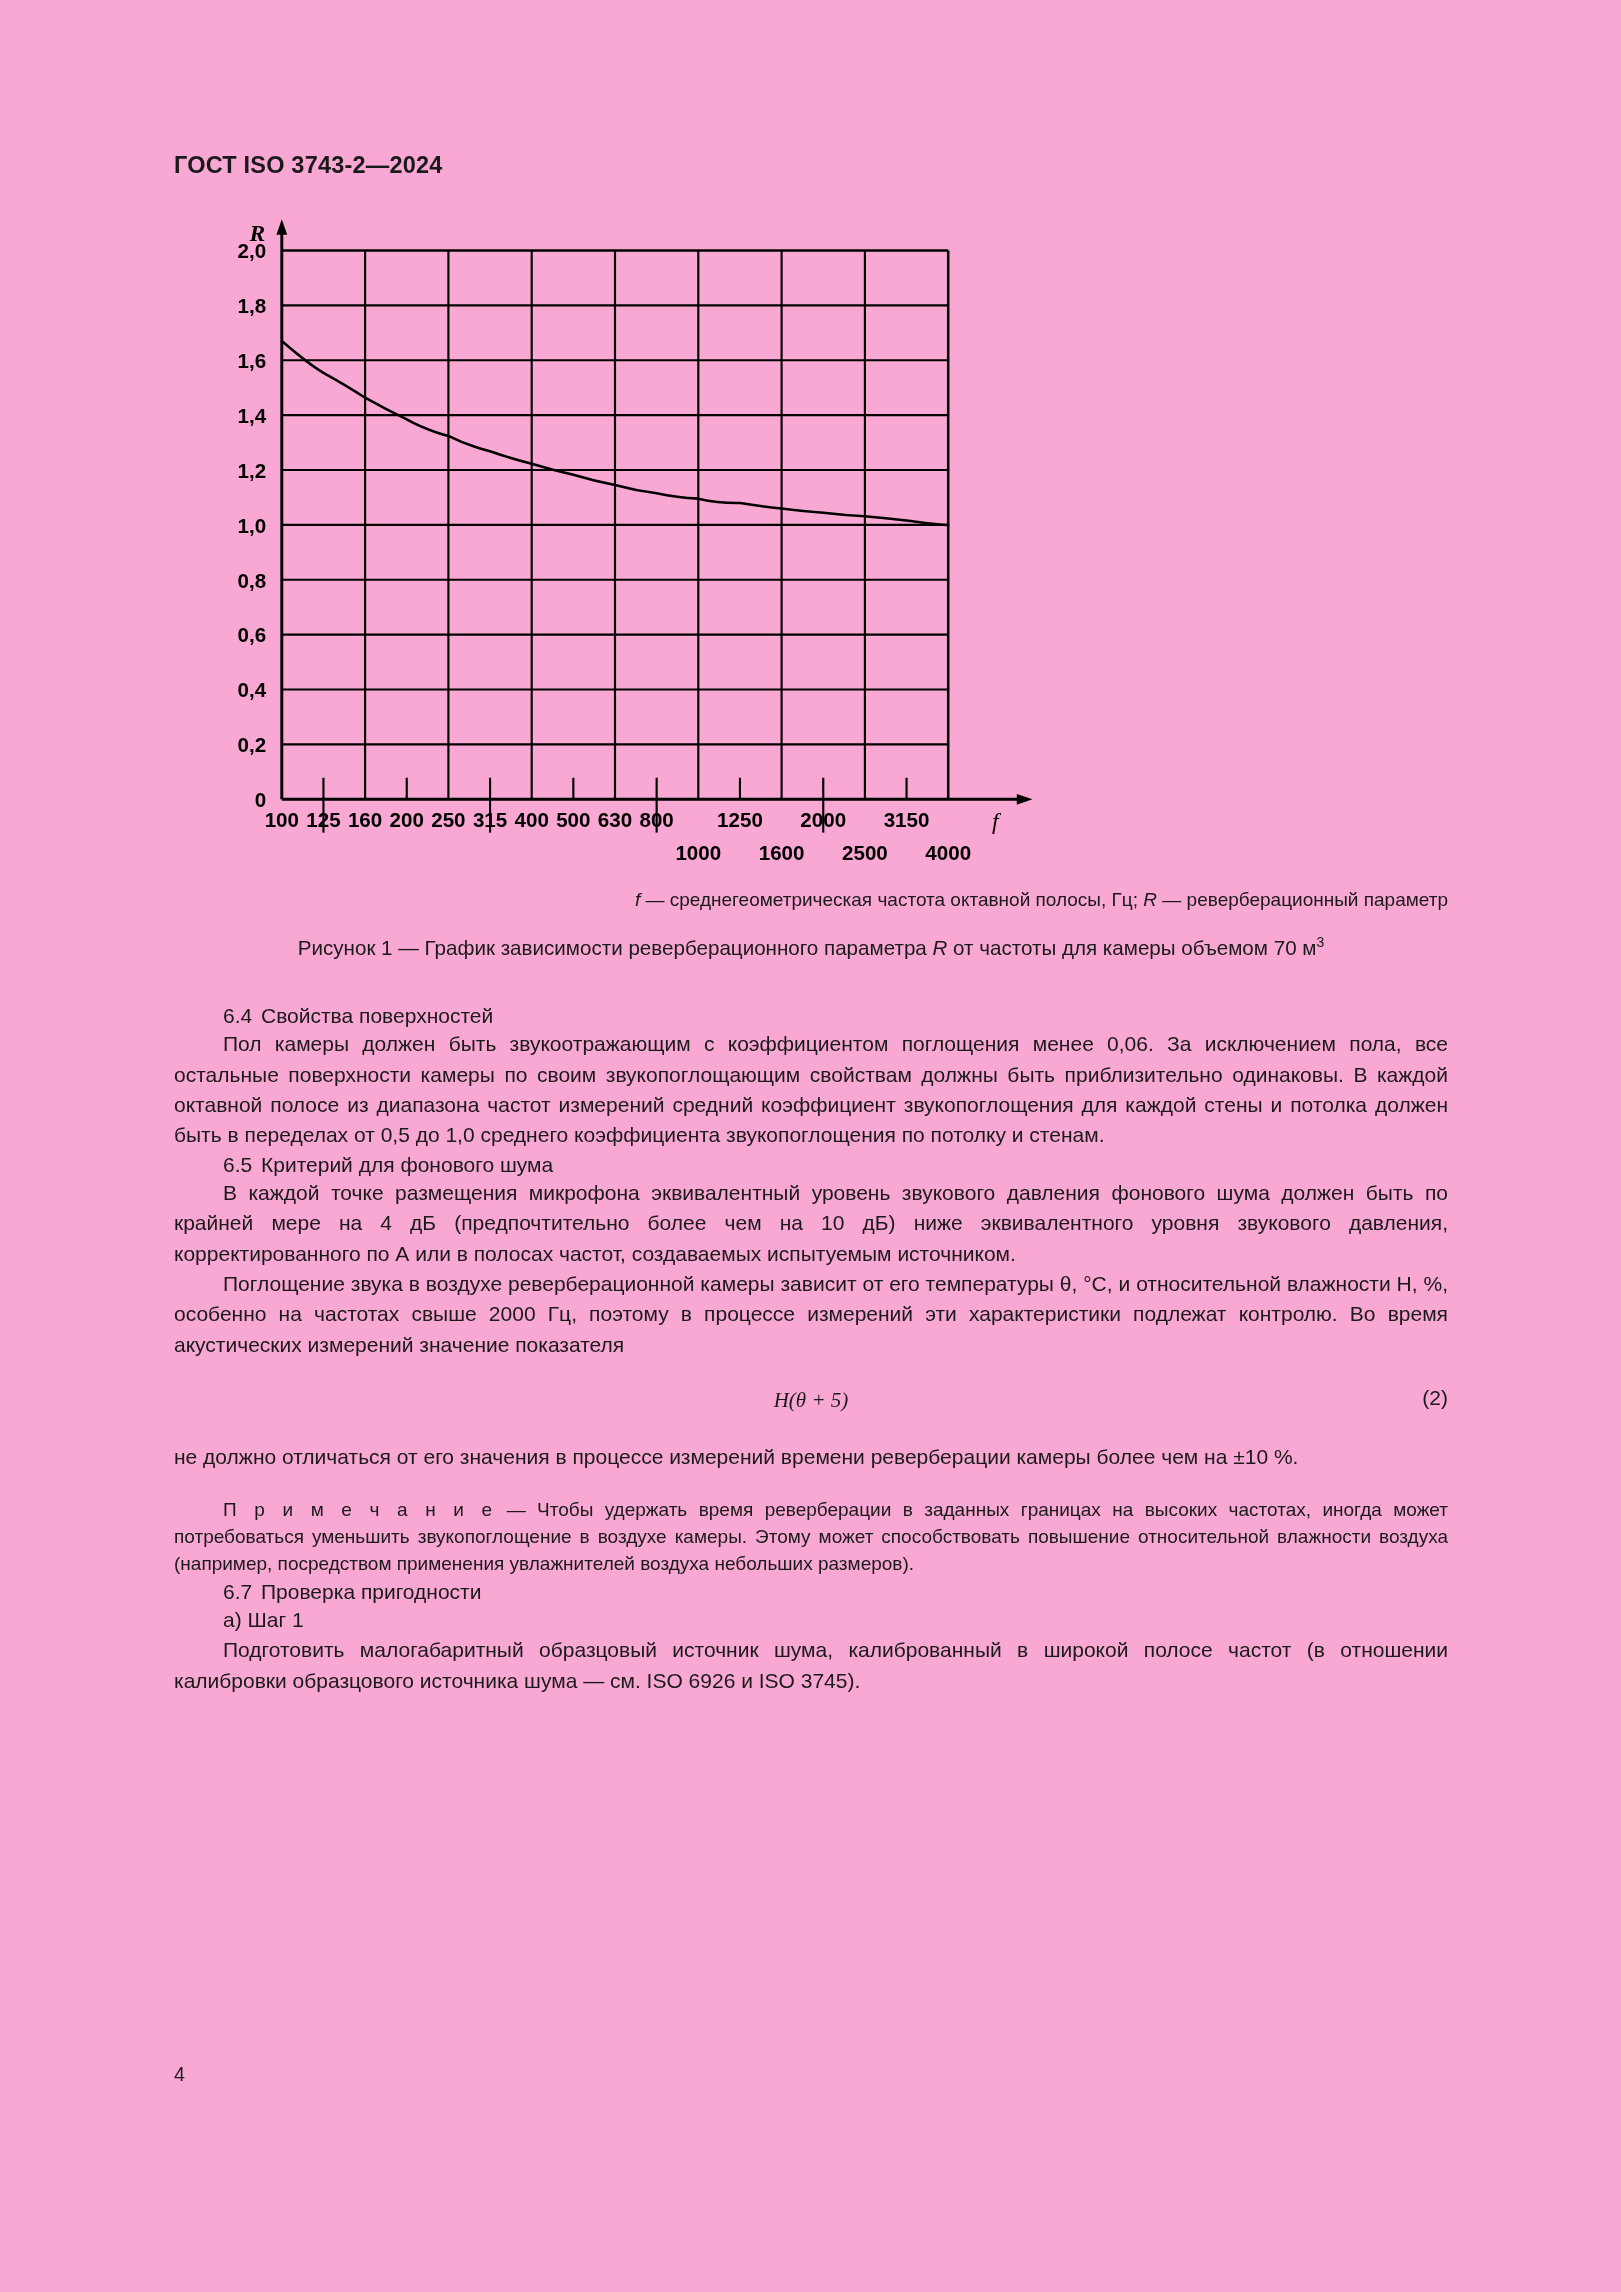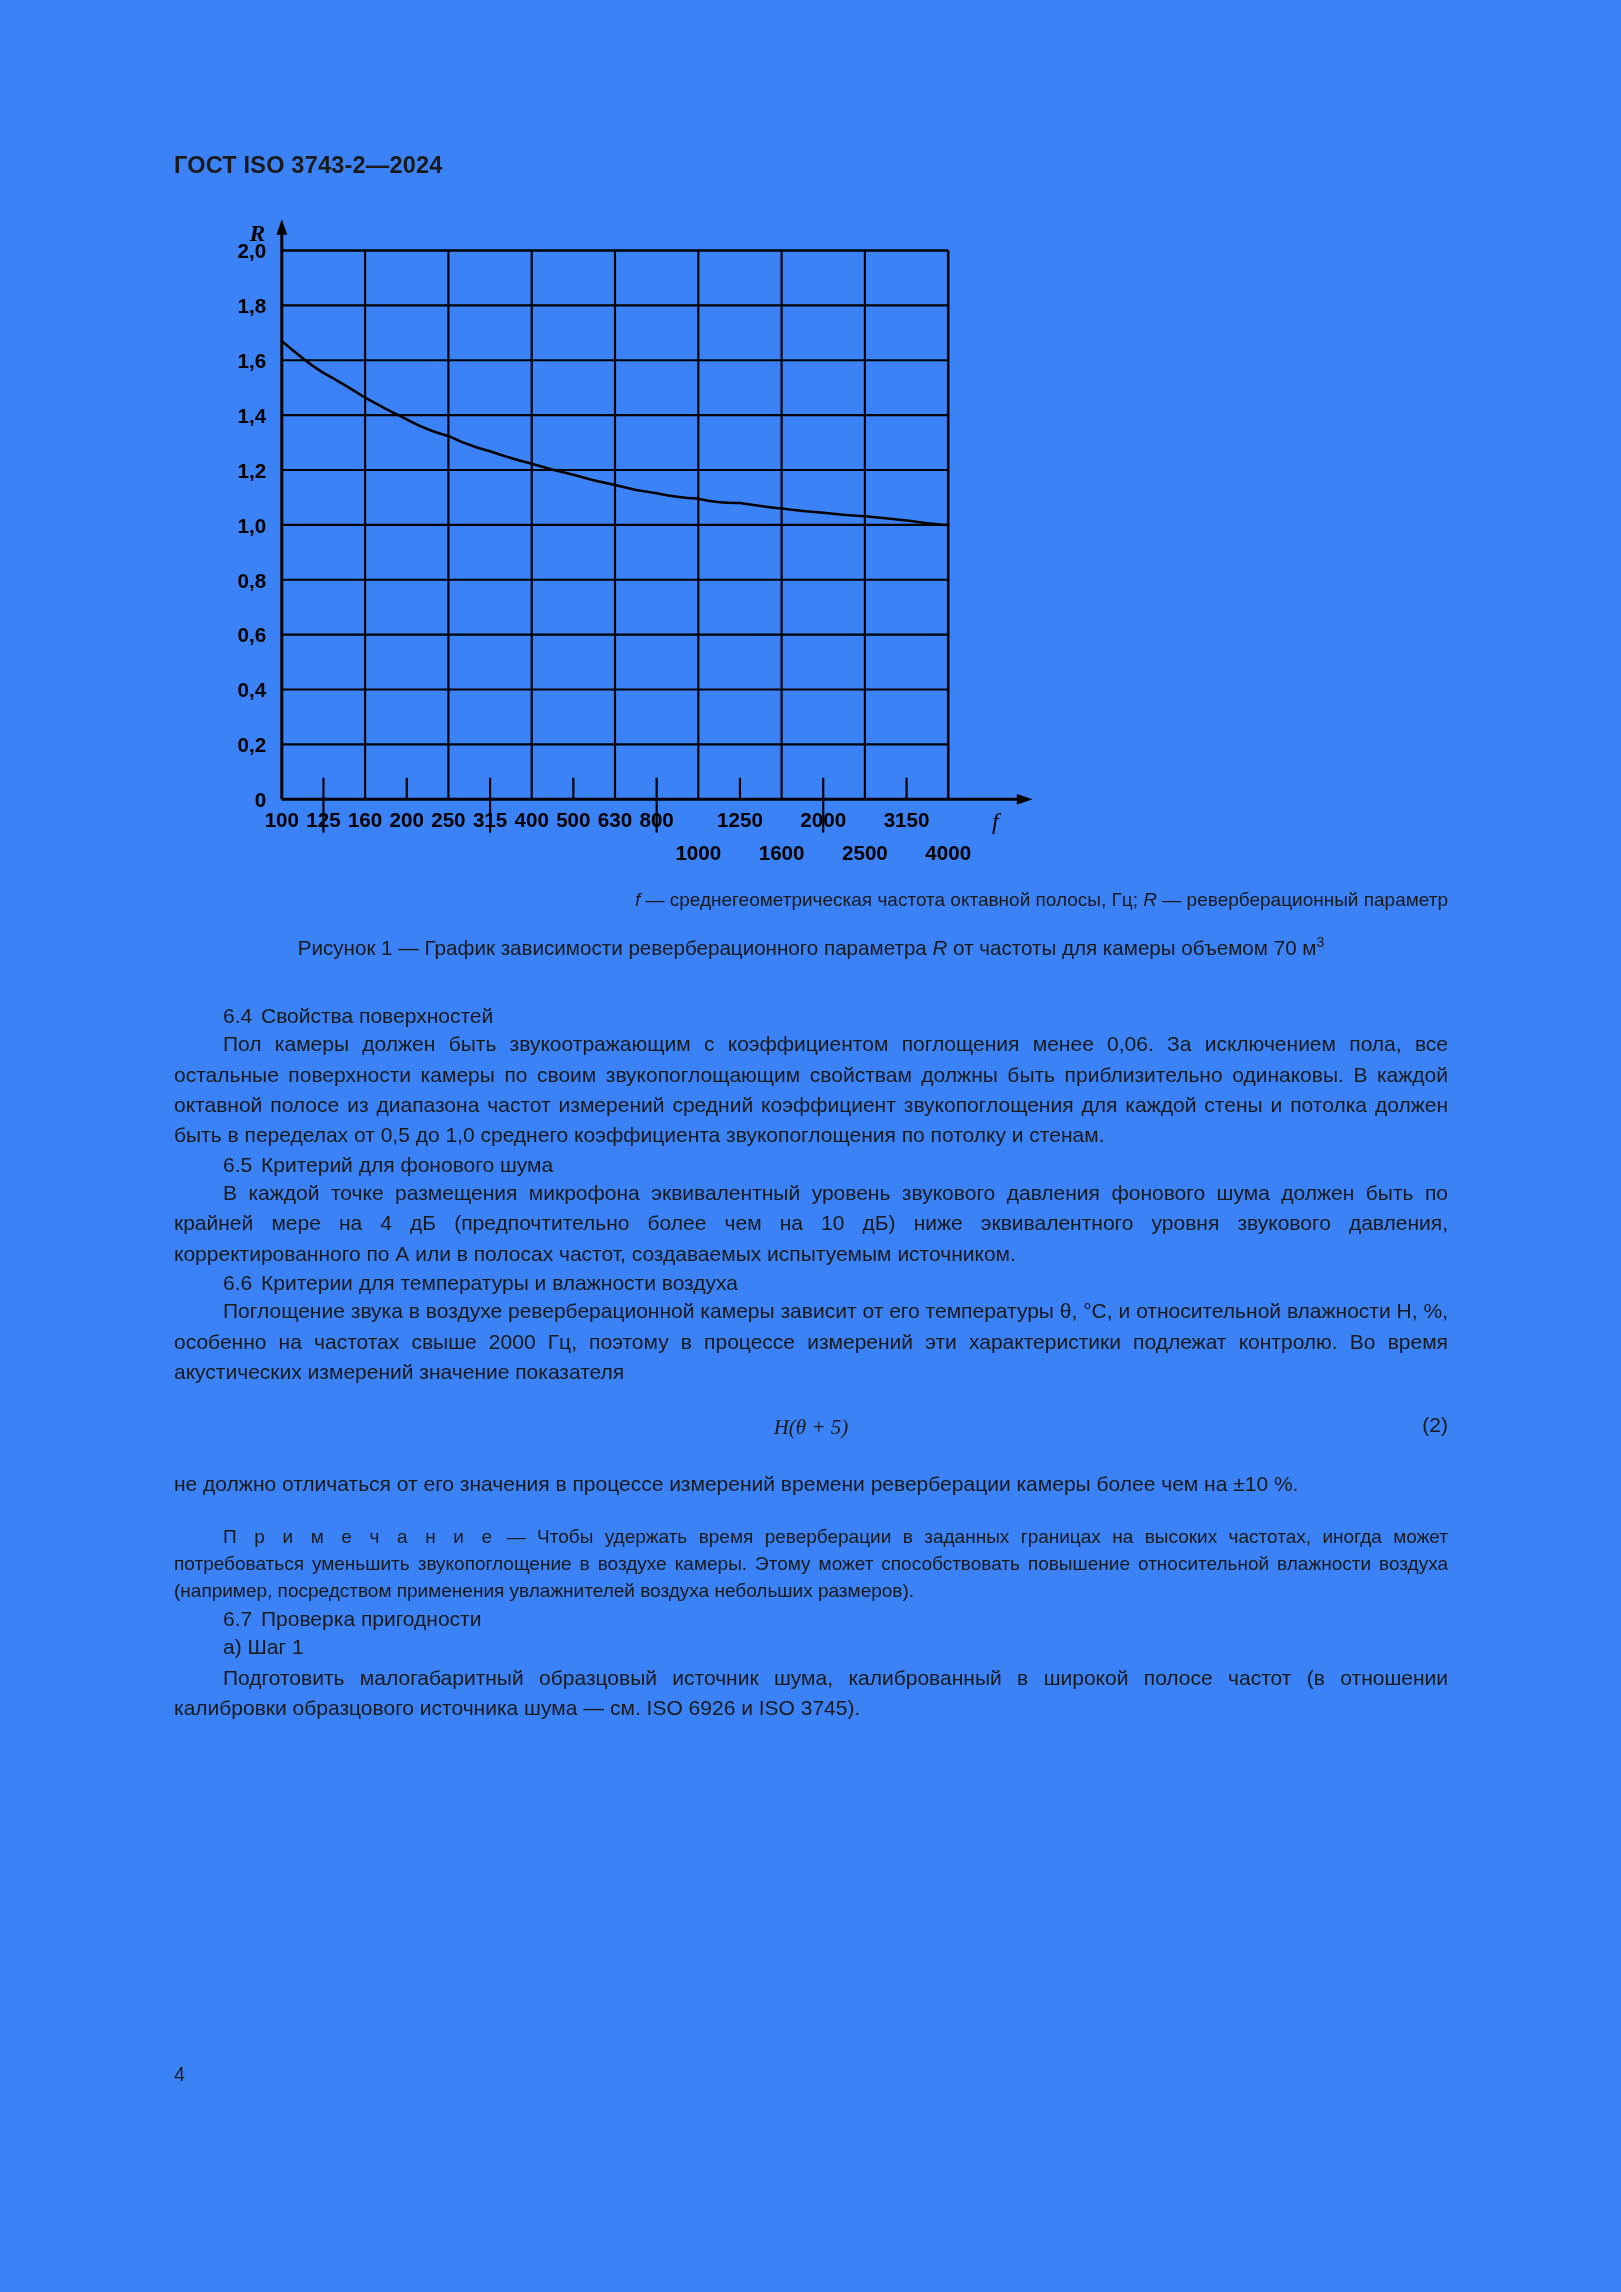--- a/index.html
+++ b/index.html
@@ -11,21 +11,21 @@
     width: 1621px;
     height: 2293px;
     position: relative;
     font-family: "Liberation Sans", sans-serif;
     color: #1a1a1a;
     overflow: hidden;
   }
   .page {
     position: absolute;
     inset: 0;
-    background: #3b82f6;
+    background: #f9a8d4;
   }
 
   
   .doc-header {
     position: absolute;
     left: 174px;
     top: 152px;
     font-size: 23.5px;
     font-weight: bold;
     letter-spacing: 0.2px;
@@ -257,23 +257,20 @@
     <h2 class="sect">
       <span class="sect-num">6.4</span><span>Свойства поверхностей</span>
     </h2>
     <p class="para indent gap-after-head">Пол камеры должен быть звукоотражающим с коэффициентом поглощения менее 0,06. За исключением пола, все остальные поверхности камеры по своим звукопоглощающим свойствам должны быть приблизительно одинаковы. В каждой октавной полосе из диапазона частот измерений средний коэффициент звукопоглощения для каждой стены и потолка должен быть в переделах от 0,5 до 1,0 среднего коэффициента звукопоглощения по потолку и стенам.</p>
 
     <h2 class="sect gap-before-head">
       <span class="sect-num">6.5</span><span>Критерий для фонового шума</span>
     </h2>
     <p class="para indent gap-after-head">В каждой точке размещения микрофона эквивалентный уровень звукового давления фонового шума должен быть по крайней мере на 4 дБ (предпочтительно более чем на 10 дБ) ниже эквивалентного уровня звукового давления, корректированного по А или в полосах частот, создаваемых испытуемым источником.</p>
 
-    <h2 class="sect gap-before-head">
-      <span class="sect-num">6.6</span><span>Критерии для температуры и влажности воздуха</span>
-    </h2>
     <p class="para indent gap-after-head">Поглощение звука в воздухе реверберационной камеры зависит от его температуры θ, °С, и относительной влажности H, %, особенно на частотах свыше 2000 Гц, поэтому в процессе измерений эти характеристики подлежат контролю. Во время акустических измерений значение показателя</p>
 
     <div class="formula-row">
       <div class="formula ital">H(θ + 5)</div>
       <div class="eqnum">(2)</div>
     </div>
 
     <p class="para">не должно отличаться от его значения в процессе измерений времени реверберации камеры более чем на ±10 %.</p>
 
     <p class="note note-indent">

